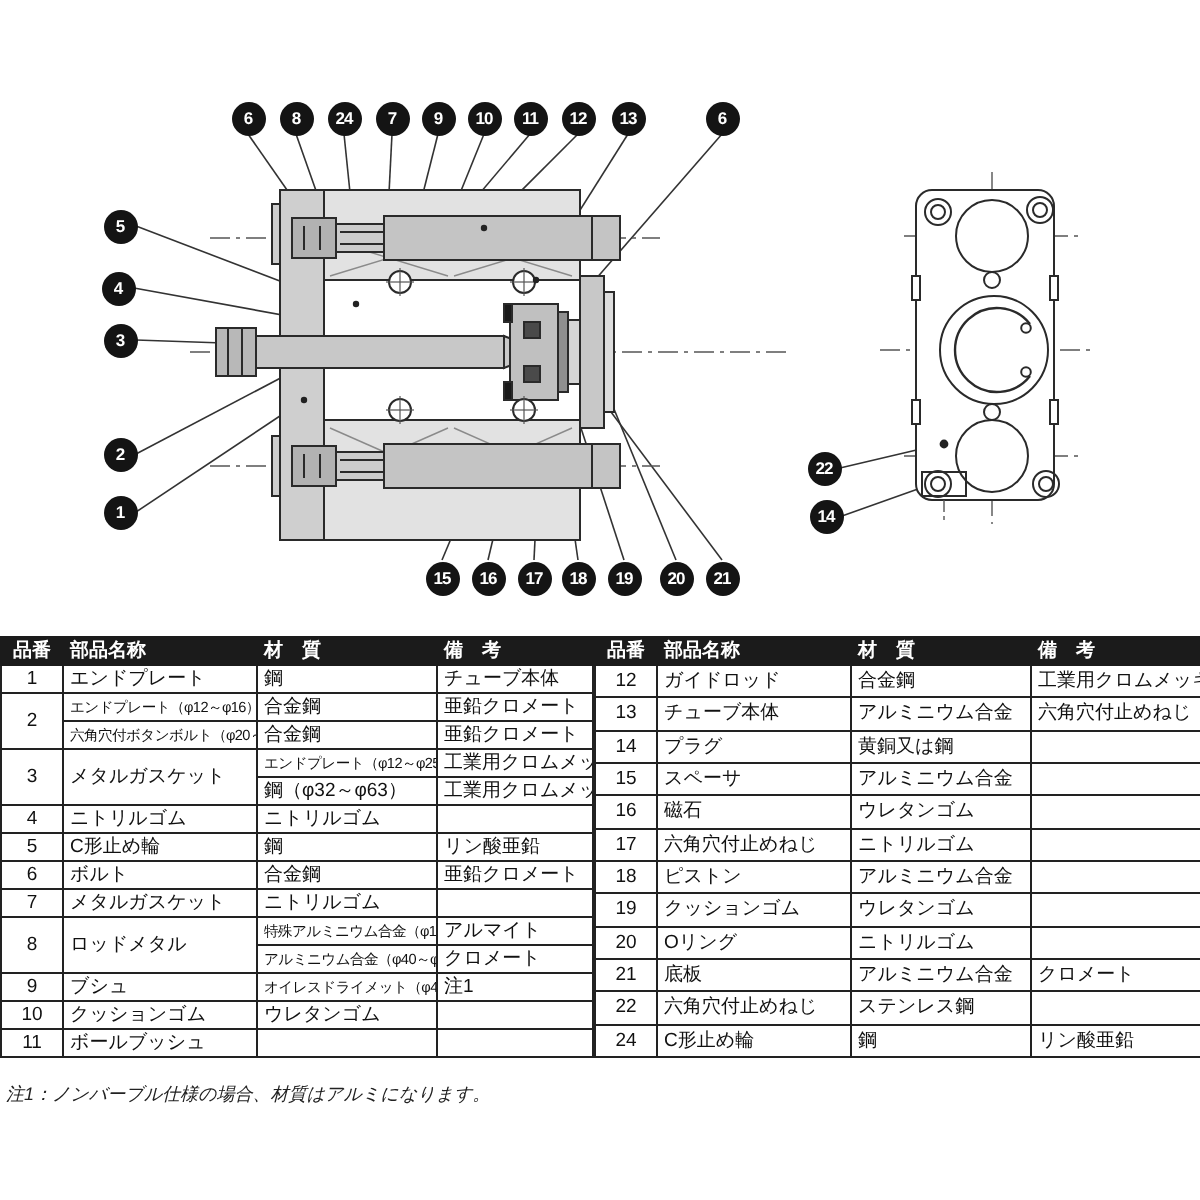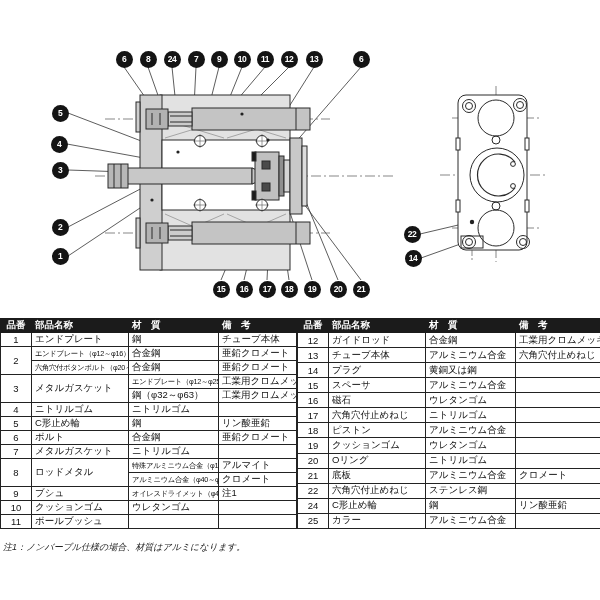--- a/index.html
+++ b/index.html
@@ -406,24 +406,18 @@
             <td>六角穴付止めねじ</td>
             <td>ステンレス鋼</td>
             <td></td>
           </tr>
           <tr>
             <td class="num">24</td>
             <td>C形止め輪</td>
             <td>鋼</td>
             <td>リン酸亜鉛</td>
           </tr>
-          <tr>
-            <td class="num">25</td>
-            <td>カラー</td>
-            <td>アルミニウム合金</td>
-            <td></td>
-          </tr>
         </tbody>
     </table>
   </div>
 
   <div class="note">注1：ノンバーブル仕様の場合、材質はアルミになります。</div>
 </div>
 
 </body></html>

